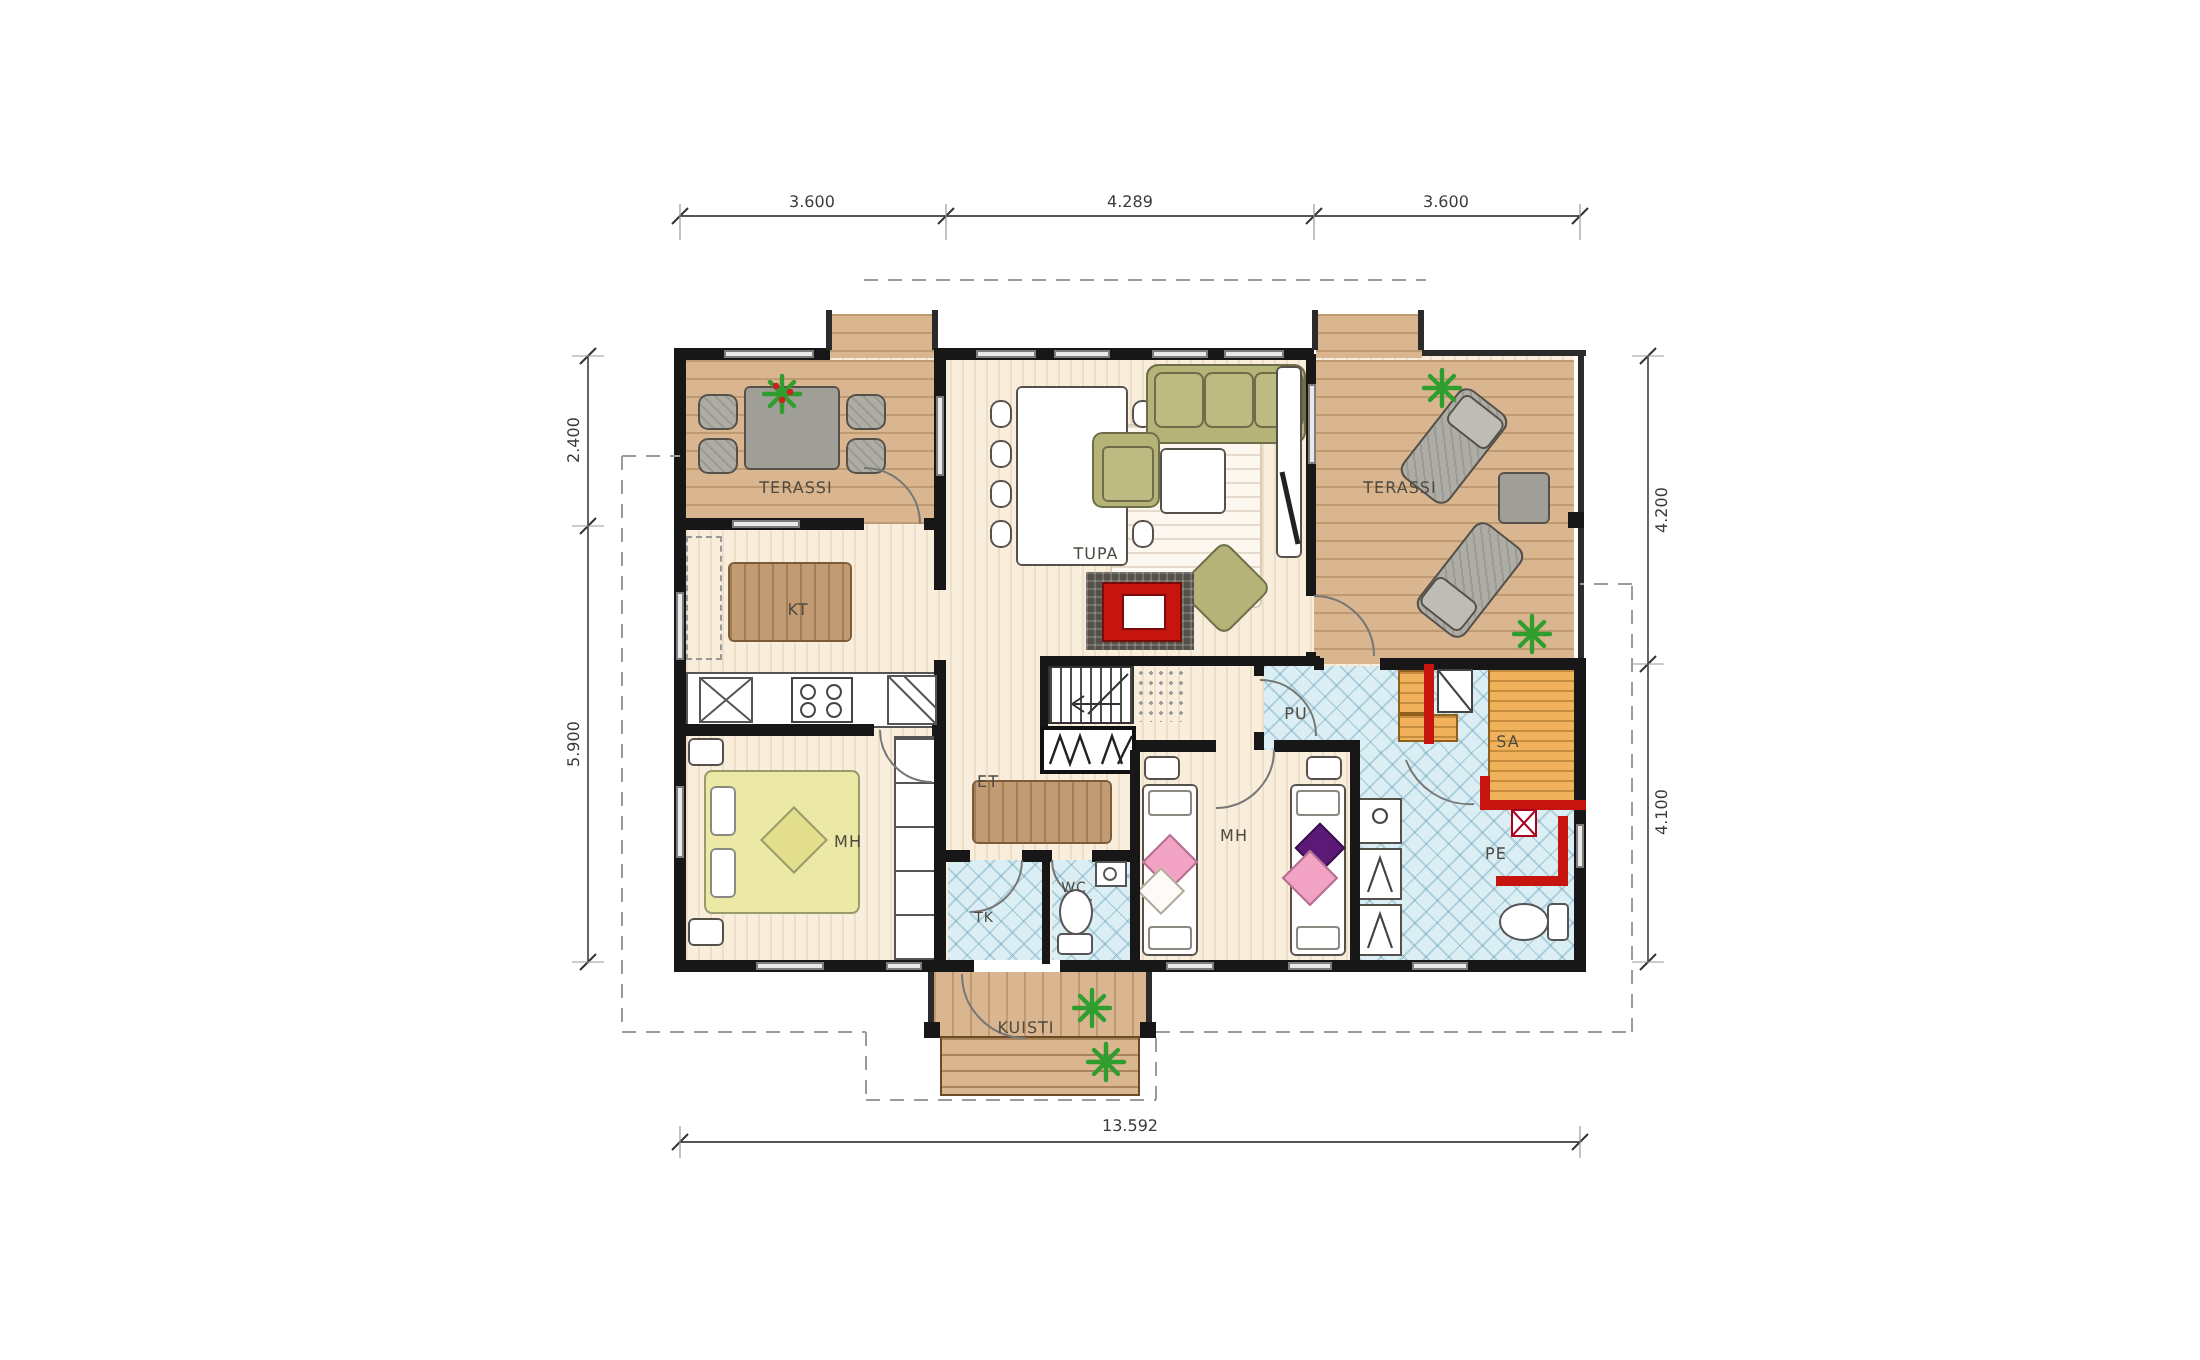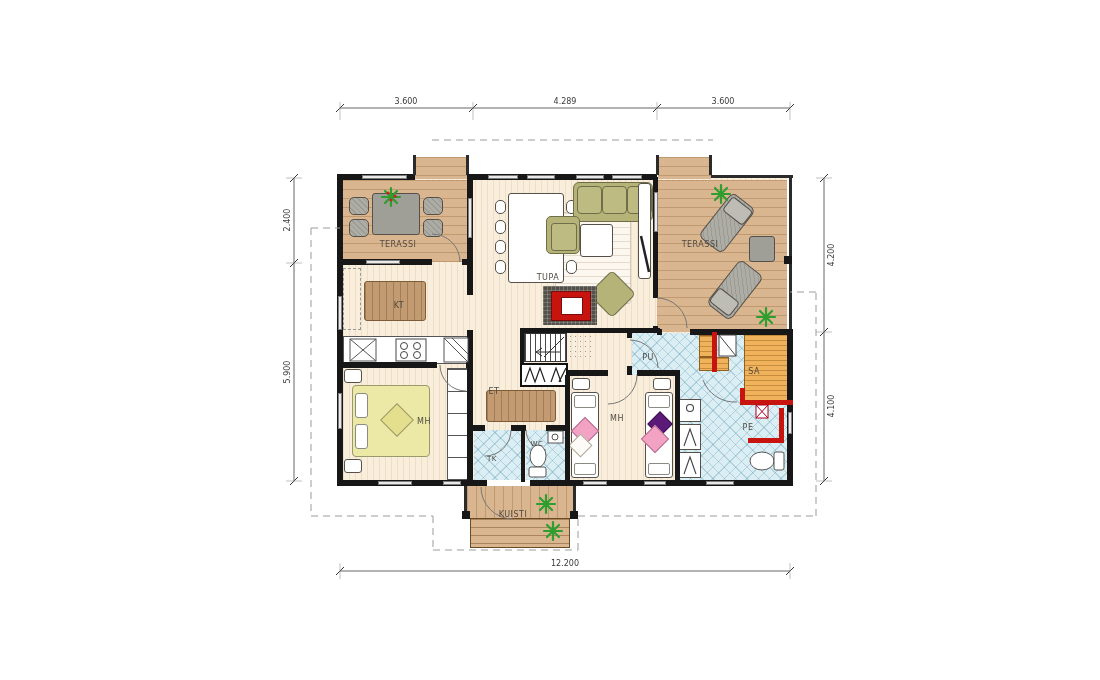--- a/index.html
+++ b/index.html
@@ -327,15 +327,15 @@
   <div class="lbl" style="left:748px;top:427px">PE</div>
   <div class="lbl" style="left:513px;top:514px">KUISTI</div>
 
   <div class="dimt" style="left:406px;top:101px">3.600</div>
   <div class="dimt" style="left:565px;top:101px">4.289</div>
   <div class="dimt" style="left:723px;top:101px">3.600</div>
   <div class="dimt dimv" style="left:287px;top:220px">2.400</div>
   <div class="dimt dimv" style="left:287px;top:372px">5.900</div>
   <div class="dimt dimv" style="left:831px;top:255px">4.200</div>
   <div class="dimt dimv" style="left:831px;top:406px">4.100</div>
-  <div class="dimt" style="left:565px;top:563px">12.200</div>
+  <div class="dimt" style="left:565px;top:563px">13.592</div>
 
 </div>
 
 </body></html>

